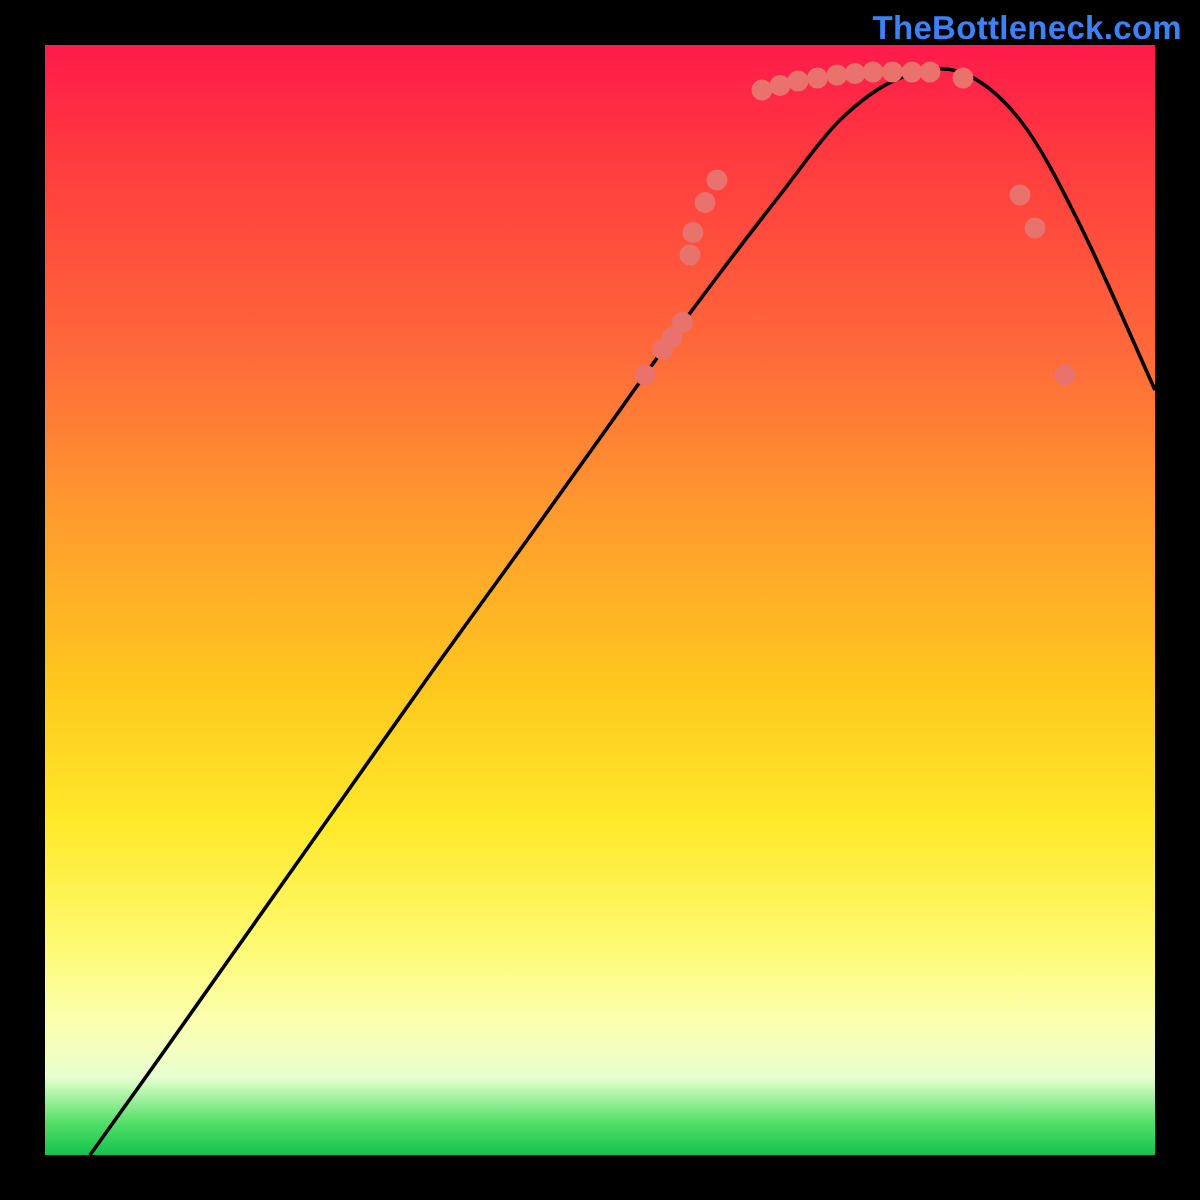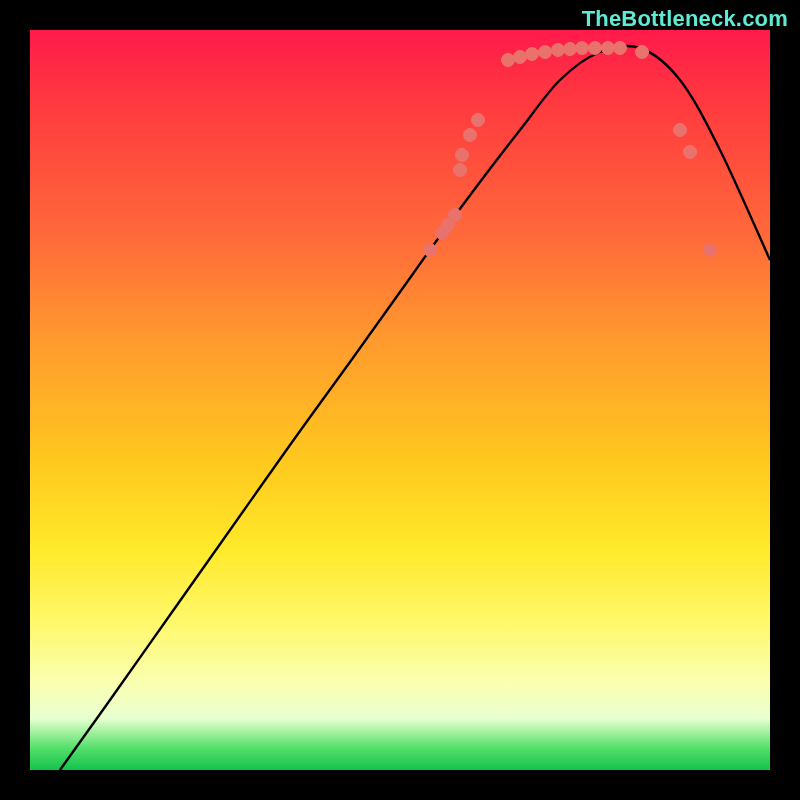--- a/index.html
+++ b/index.html
@@ -38,21 +38,21 @@
       #fbffb0 88%,
       #e8ffd0 93%,
       #55e06a 97%,
       #13c24d 100%
     );
   }
   .watermark {
     position: absolute;
     top: 6px;
     right: 12px;
-    color: #5eead4;
+    color: #3b82f6;
     font-size: 22px;
     font-weight: 600;
     letter-spacing: 0.2px;
     user-select: none;
   }
   svg.curve {
     position: absolute;
     left: 0;
     top: 0;
     width: 740px;

